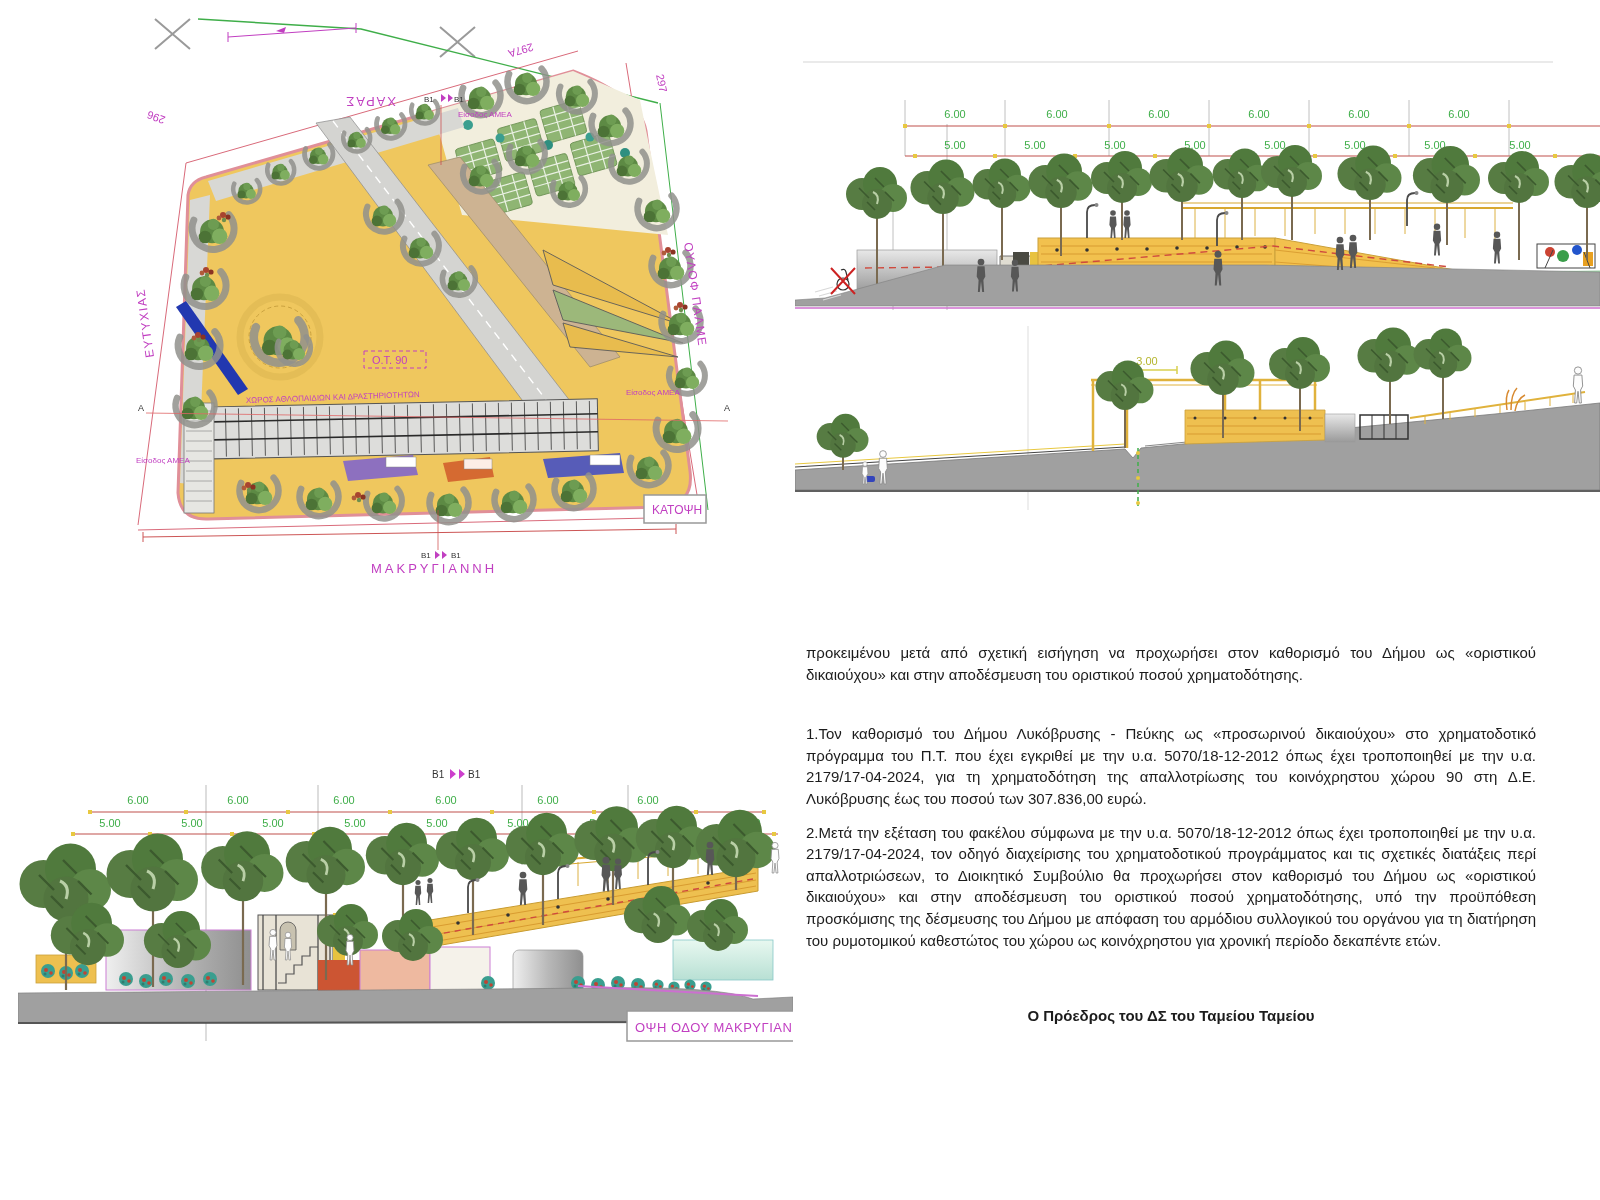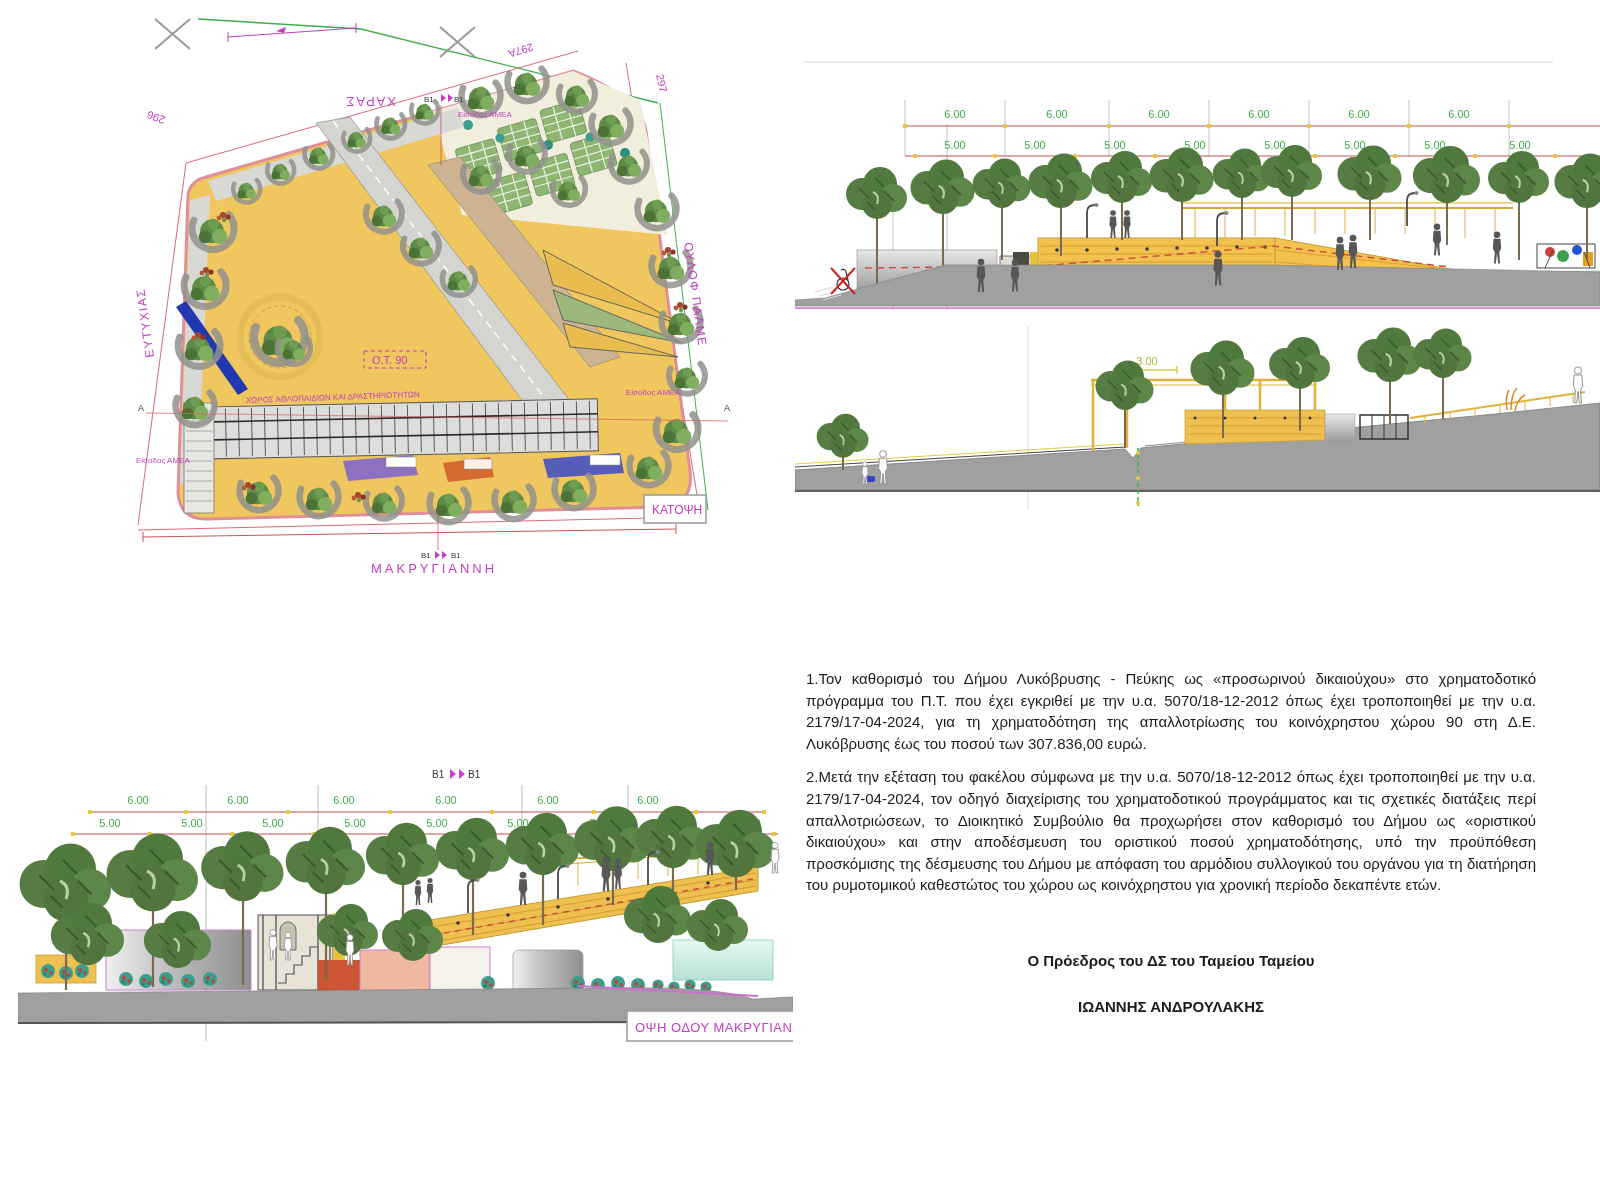--- a/index.html
+++ b/index.html
@@ -672,20 +672,20 @@
   <line x1="560" y1="231" x2="740" y2="241" stroke="#cc6fd0" stroke-width="2"></line>
   <line x1="0" y1="268" x2="775" y2="267" stroke="#555" stroke-width="2"></line>
 
   <g>
     <rect x="609" y="256" width="180" height="30" fill="#ffffff" stroke="#999" stroke-width="1.5"></rect>
     <text class="mag" x="617" y="277" font-size="13" letter-spacing="0.5">ΟΨΗ ΟΔΟΥ ΜΑΚΡΥΓΙΑΝ</text>
   </g>
 </svg>
 
 <div class="decision">
+  <p>προκειμένου μετά από σχετική εισήγηση να προχωρήσει στον καθορισμό του Δήμου ως «οριστικού δικαιούχου» και στην αποδέσμευση του οριστικού ποσού χρηματοδότησης.</p>
   <div class="gap"></div>
   <p>1.Τον καθορισμό του Δήμου Λυκόβρυσης - Πεύκης ως «προσωρινού δικαιούχου» στο χρηματοδοτικό πρόγραμμα του Π.Τ. που έχει εγκριθεί με την υ.α. 5070/18-12-2012 όπως έχει τροποποιηθεί με την υ.α. 2179/17-04-2024, για τη χρηματοδότηση της απαλλοτρίωσης του κοινόχρηστου χώρου 90 στη Δ.Ε. Λυκόβρυσης έως του ποσού των 307.836,00 ευρώ.</p>
   <p>2.Μετά την εξέταση του φακέλου σύμφωνα με την υ.α. 5070/18-12-2012 όπως έχει τροποποιηθεί με την υ.α. 2179/17-04-2024, τον οδηγό διαχείρισης του χρηματοδοτικού προγράμματος και τις σχετικές διατάξεις περί απαλλοτριώσεων, το Διοικητικό Συμβούλιο θα προχωρήσει στον καθορισμό του Δήμου ως «οριστικού δικαιούχου» και στην αποδέσμευση του οριστικού ποσού χρηματοδότησης, υπό την προϋπόθεση προσκόμισης της δέσμευσης του Δήμου με απόφαση του αρμόδιου συλλογικού του οργάνου για τη διατήρηση του ρυμοτομικού καθεστώτος του χώρου ως κοινόχρηστου για χρονική περίοδο δεκαπέντε ετών.</p>
   <p class="center bold sig">Ο Πρόεδρος του ΔΣ του Ταμείου Ταμείου</p>
-  <p class="center bold name">ΙΩΑΝΝΗΣ ΑΝΔΡΟΥΛΑΚΗΣ</p>
 </div>
 
 </div>
 
 </body></html>

